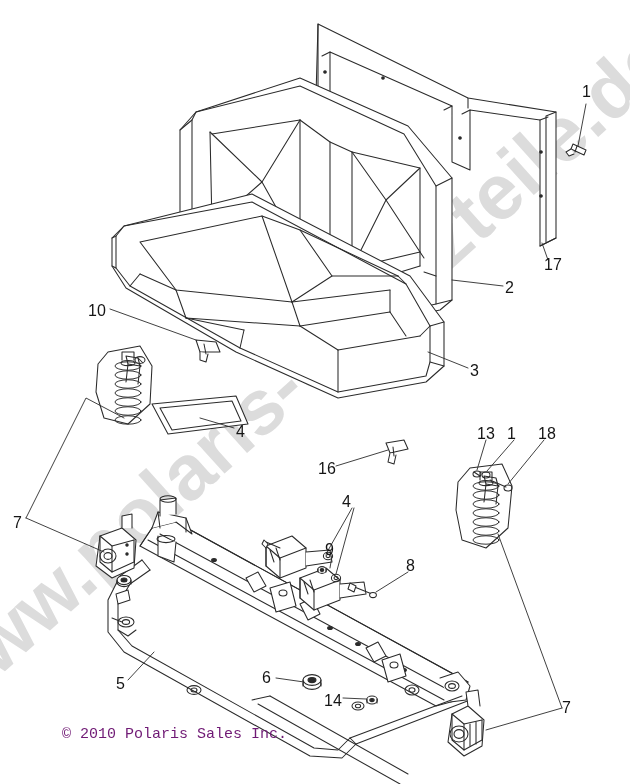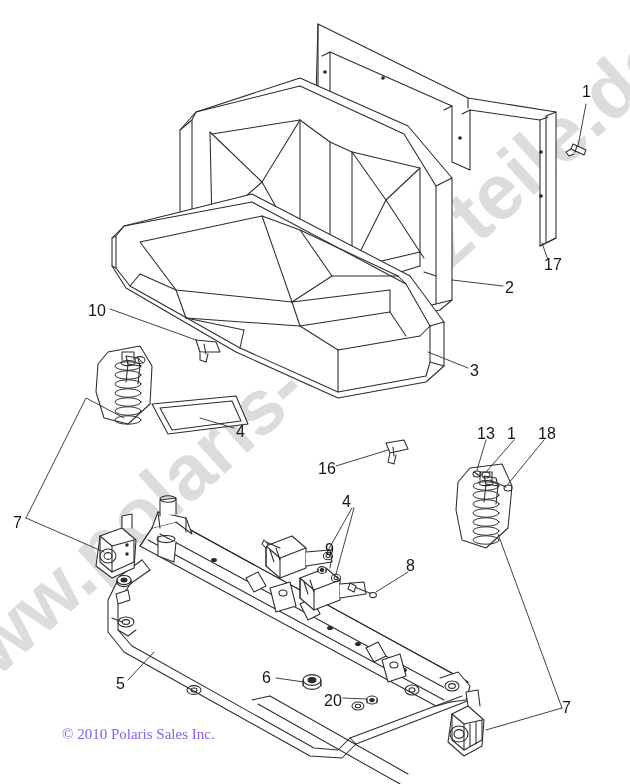--- a/index.html
+++ b/index.html
@@ -24,23 +24,23 @@
     font-size:16px;
     color:#151515;
     letter-spacing:0.2px;
     line-height:1;
     white-space:nowrap;
   }
   #copyright{
     position:absolute;
     left:62px;
     top:726px;
-    font-family:Liberation Serif, serif;
+    font-family:Liberation Mono, monospace;
     font-size:15px;
-    color:#8b5cf6;
+    color:#701a75;
     white-space:nowrap;
   }
 </style>
 </head>
 <body>
 
 <div id="page">
 
   <svg id="art" viewBox="0 0 630 784" xmlns="http://www.w3.org/2000/svg">
 
@@ -383,18 +383,18 @@
   <div class="callout" style="left:13px;top:515px">7</div>
   <div class="callout" style="left:562px;top:700px">7</div>
   <div class="callout" style="left:406px;top:558px">8</div>
   <div class="callout" style="left:325px;top:542px">9</div>
   <div class="callout" style="left:88px;top:303px">10</div>
   <div class="callout" style="left:318px;top:461px">16</div>
   <div class="callout" style="left:342px;top:494px">4</div>
   <div class="callout" style="left:477px;top:426px">13</div>
   <div class="callout" style="left:507px;top:426px">1</div>
   <div class="callout" style="left:538px;top:426px">18</div>
-  <div class="callout" style="left:324px;top:693px">20</div>
+  <div class="callout" style="left:324px;top:693px">14</div>
   <div class="callout" style="left:544px;top:257px">17</div>
 
   <div id="copyright">© 2010 Polaris Sales Inc.</div>
 
 </div>
 
 </body></html>

